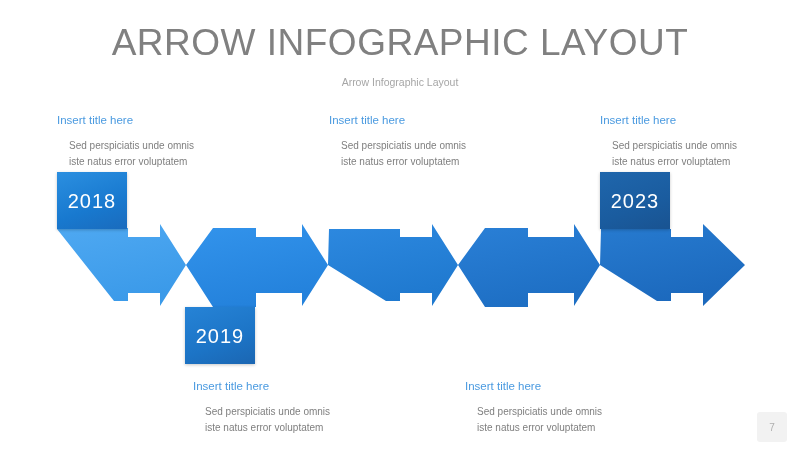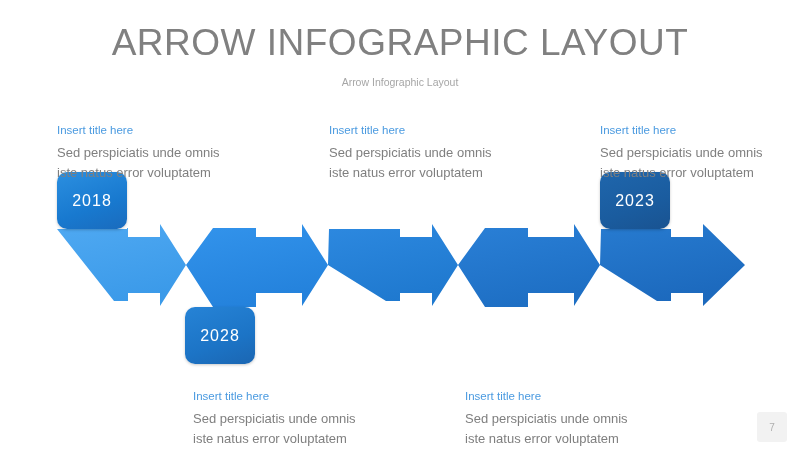--- a/index.html
+++ b/index.html
@@ -56,53 +56,53 @@
     height: 450px;
     pointer-events: none;
   }
   #arrow-band .arrow-shape { pointer-events: auto; }
 
   
   .year-chip {
     position: absolute;
     width: 70px;
     height: 57px;
-    border-radius: 10px;
+    border-radius: 0;
     display: flex;
     align-items: center;
     justify-content: center;
     color: #ffffff;
-    font-size: 16px;
+    font-size: 20px;
     letter-spacing: 1px;
     box-shadow: 0 1px 3px rgba(0,0,0,0.22);
   }
   .year-chip .year-text { line-height: 1; }
 
   .chip-2018 { left: 57px;  top: 172px; background: linear-gradient(160deg,#2b8fe0 0%,#1879cf 60%,#1a6bbd 100%); }
   .chip-2019 { left: 185px; top: 307px; background: linear-gradient(160deg,#2683d6 0%,#1c74c6 60%,#1b66b2 100%); }
   .chip-2021 { left: 329px; top: 172px; background: linear-gradient(160deg,#2a7ecb 0%,#2070b9 60%,#1d5fa3 100%); }
   .chip-2022 { left: 458px; top: 307px; background: linear-gradient(160deg,#23639f 0%,#1f5d97 60%,#1d5489 100%); }
   .chip-2023 { left: 600px; top: 172px; background: linear-gradient(160deg,#1f66ac 0%,#1a5c9f 60%,#195391 100%); }
 
   
   .text-block {
     position: absolute;
     width: 175px;
   }
   .tb-title {
     font-size: 11.5px;
     color: #4a9ae0;
-    margin: 12px 0 7px 0;
+    margin: 2px 0 7px 0;
     font-weight: 400;
   }
   .tb-body {
-    font-size: 13px;
+    font-size: 10px;
     color: #7f7f7f;
     line-height: 1.55;
-    margin: 0;
+    margin: 12px;
   }
   .tb-body span { display: block; }
 
   .tbl-1 { left: 57px;  top: 112px; }
   .tbl-2 { left: 193px; top: 378px; }
   .tbl-3 { left: 329px; top: 112px; }
   .tbl-4 { left: 465px; top: 378px; }
   .tbl-5 { left: 600px; top: 112px; }
 
   
@@ -170,21 +170,21 @@
 
     <polygon class="arrow-shape" fill="url(#g4)" points="458,265 485,228 528,228 528,237 574,237 574,224 600,265 574,306 574,293 528,293 528,307 485,307 458,265"></polygon>
 
     <polygon class="arrow-shape" fill="url(#g5)" points="600,265 601,229 671,229 671,237 703,237 703,224 745,265 703,306 703,293 671,293 671,301 657,301 600,265"></polygon>
   </svg>
 
   <div class="year-chip chip-2018">
     <span class="year-text">2018</span>
   </div>
   <div class="year-chip chip-2019">
-    <span class="year-text">2028</span>
+    <span class="year-text">2019</span>
   </div>
   <div class="year-chip chip-2023">
     <span class="year-text">2023</span>
   </div>
 
   <div class="text-block tbl-1">
     <p class="tb-title">Insert title here</p>
     <p class="tb-body">
       <span>Sed perspiciatis unde omnis</span>
       <span>iste natus error voluptatem</span>

